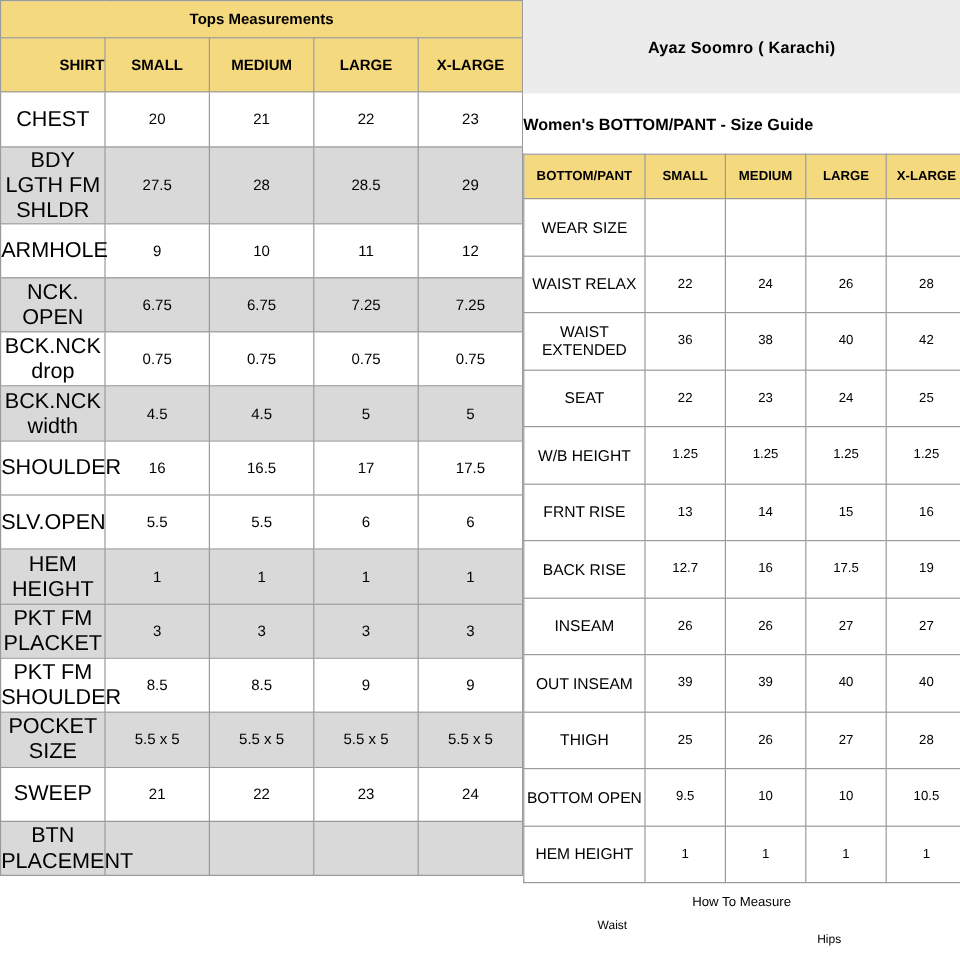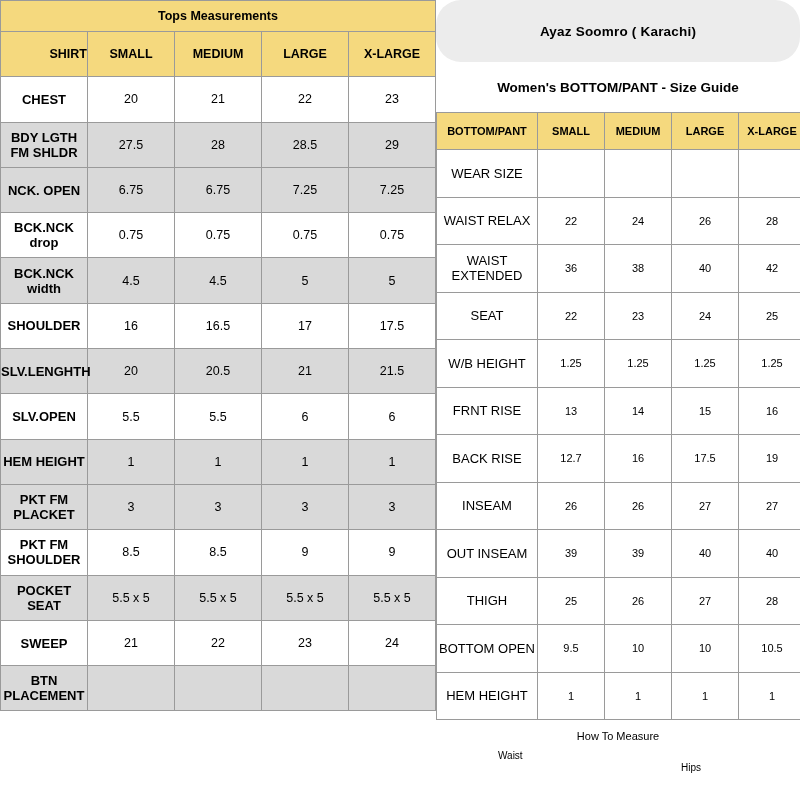--- a/index.html
+++ b/index.html
@@ -45,22 +45,21 @@
     font-weight: bold;
     font-size: 15px;
     height: 30px !important;
   }
   .tops-header td {
     background: #f5d97e;
     font-weight: bold;
     font-size: 12px;
   }
   .tops .rowlabel {
-    font-size: 13px;
-    font-weight: bold;
+    font-size: 18px;
   }
   .shade td {
     background: #d9d9d9;
   }
   .plain td {
     background: #ffffff;
   }
   .tops .firstcol {
     width: 126px;
     text-align: right;
@@ -71,38 +70,37 @@
 
   
   .right-panel {
     width: 364px;
     height: 800px;
     background: #ffffff;
     box-sizing: border-box;
     position: relative;
   }
   .brand-bar {
-    height: 62px;
+    height: 78px;
     background: #ececec;
     display: flex;
     align-items: center;
     justify-content: center;
-    border-radius: 25px;
   }
   .brand-text {
     font-size: 13.5px;
     font-weight: bold;
     color: #000;
     letter-spacing: 0.2px;
   }
   .guide-title-wrap {
     height: 50px;
     display: flex;
     align-items: center;
-    justify-content: center;
+    justify-content: flex-start;
     background: #ffffff;
   }
   .guide-title {
     font-size: 13.5px;
     font-weight: bold;
     color: #000;
   }
   table.bottoms {
     width: 364px;
     border-collapse: collapse;
@@ -181,20 +179,27 @@
           <td>22</td>
           <td>23</td>
         </tr>
         <tr class="shade">
           <td class="rowlabel">BDY LGTH FM SHLDR</td>
           <td>27.5</td>
           <td>28</td>
           <td>28.5</td>
           <td>29</td>
         </tr>
+        <tr class="plain">
+          <td class="rowlabel">ARMHOLE</td>
+          <td>9</td>
+          <td>10</td>
+          <td>11</td>
+          <td>12</td>
+        </tr>
         <tr class="shade">
           <td class="rowlabel">NCK. OPEN</td>
           <td>6.75</td>
           <td>6.75</td>
           <td>7.25</td>
           <td>7.25</td>
         </tr>
         <tr class="plain">
           <td class="rowlabel">BCK.NCK drop</td>
           <td>0.75</td>
@@ -209,27 +214,20 @@
           <td>5</td>
           <td>5</td>
         </tr>
         <tr class="plain">
           <td class="rowlabel">SHOULDER</td>
           <td>16</td>
           <td>16.5</td>
           <td>17</td>
           <td>17.5</td>
         </tr>
-        <tr class="shade">
-          <td class="rowlabel">SLV.LENGHTH</td>
-          <td>20</td>
-          <td>20.5</td>
-          <td>21</td>
-          <td>21.5</td>
-        </tr>
         <tr class="plain">
           <td class="rowlabel">SLV.OPEN</td>
           <td>5.5</td>
           <td>5.5</td>
           <td>6</td>
           <td>6</td>
         </tr>
         <tr class="shade">
           <td class="rowlabel">HEM HEIGHT</td>
           <td>1</td>
@@ -245,21 +243,21 @@
           <td>3</td>
         </tr>
         <tr class="plain">
           <td class="rowlabel">PKT FM SHOULDER</td>
           <td>8.5</td>
           <td>8.5</td>
           <td>9</td>
           <td>9</td>
         </tr>
         <tr class="shade">
-          <td class="rowlabel">POCKET SEAT</td>
+          <td class="rowlabel">POCKET SIZE</td>
           <td>5.5 x 5</td>
           <td>5.5 x 5</td>
           <td>5.5 x 5</td>
           <td>5.5 x 5</td>
         </tr>
         <tr class="plain">
           <td class="rowlabel">SWEEP</td>
           <td>21</td>
           <td>22</td>
           <td>23</td>

